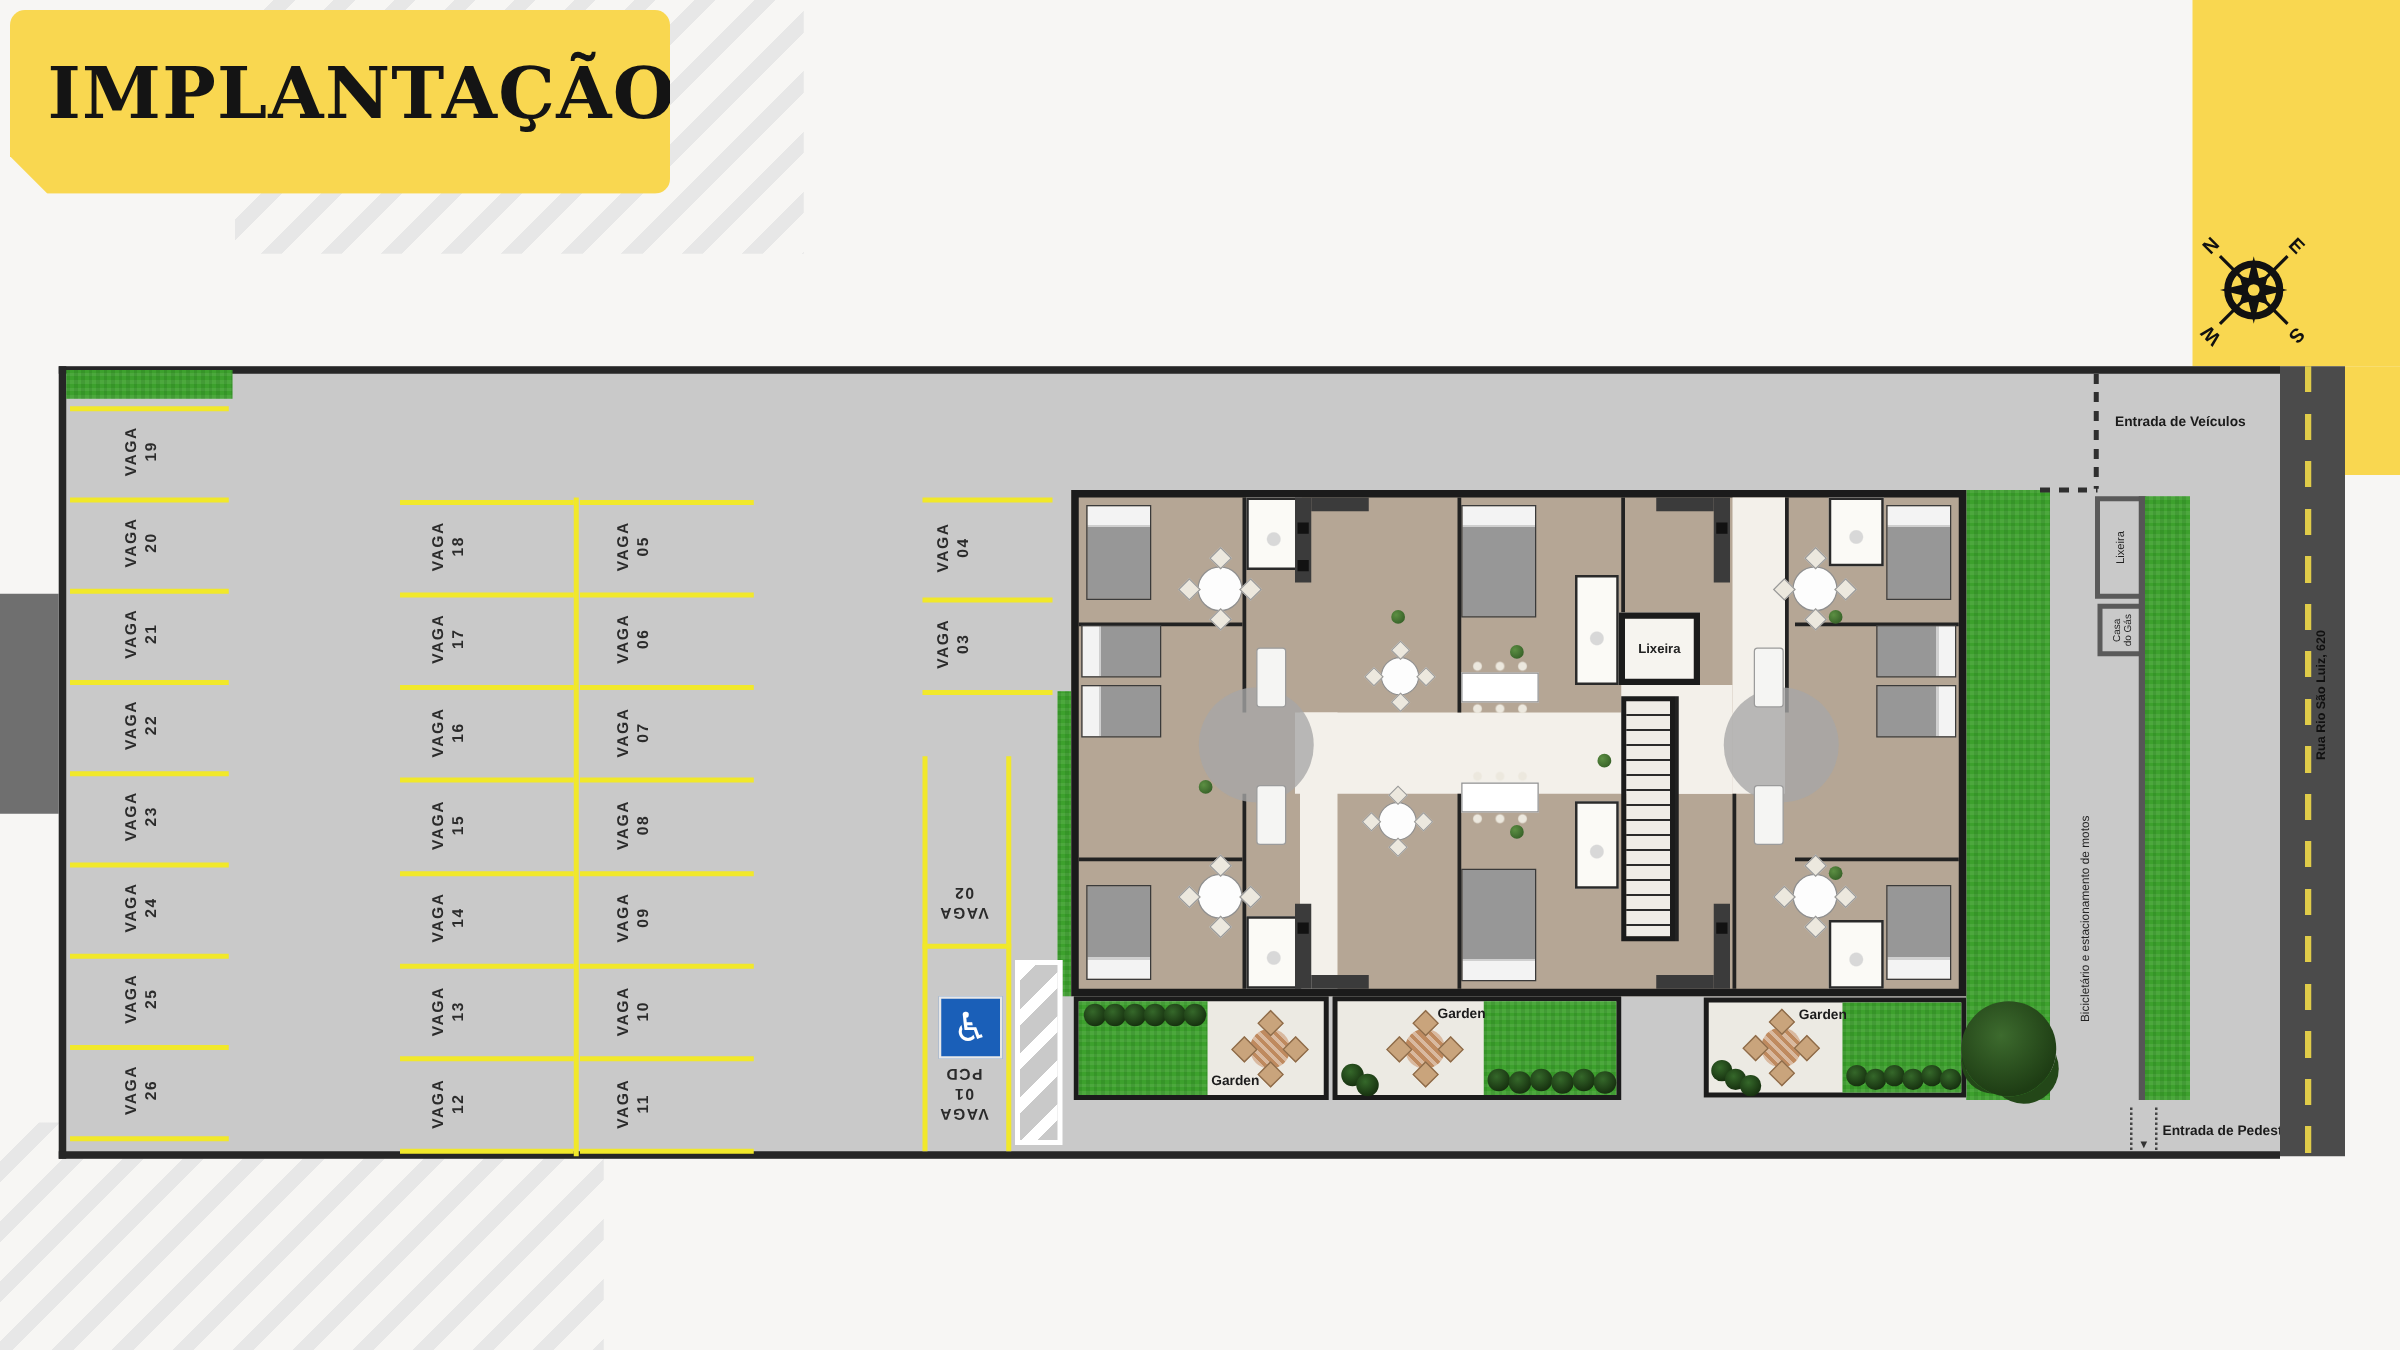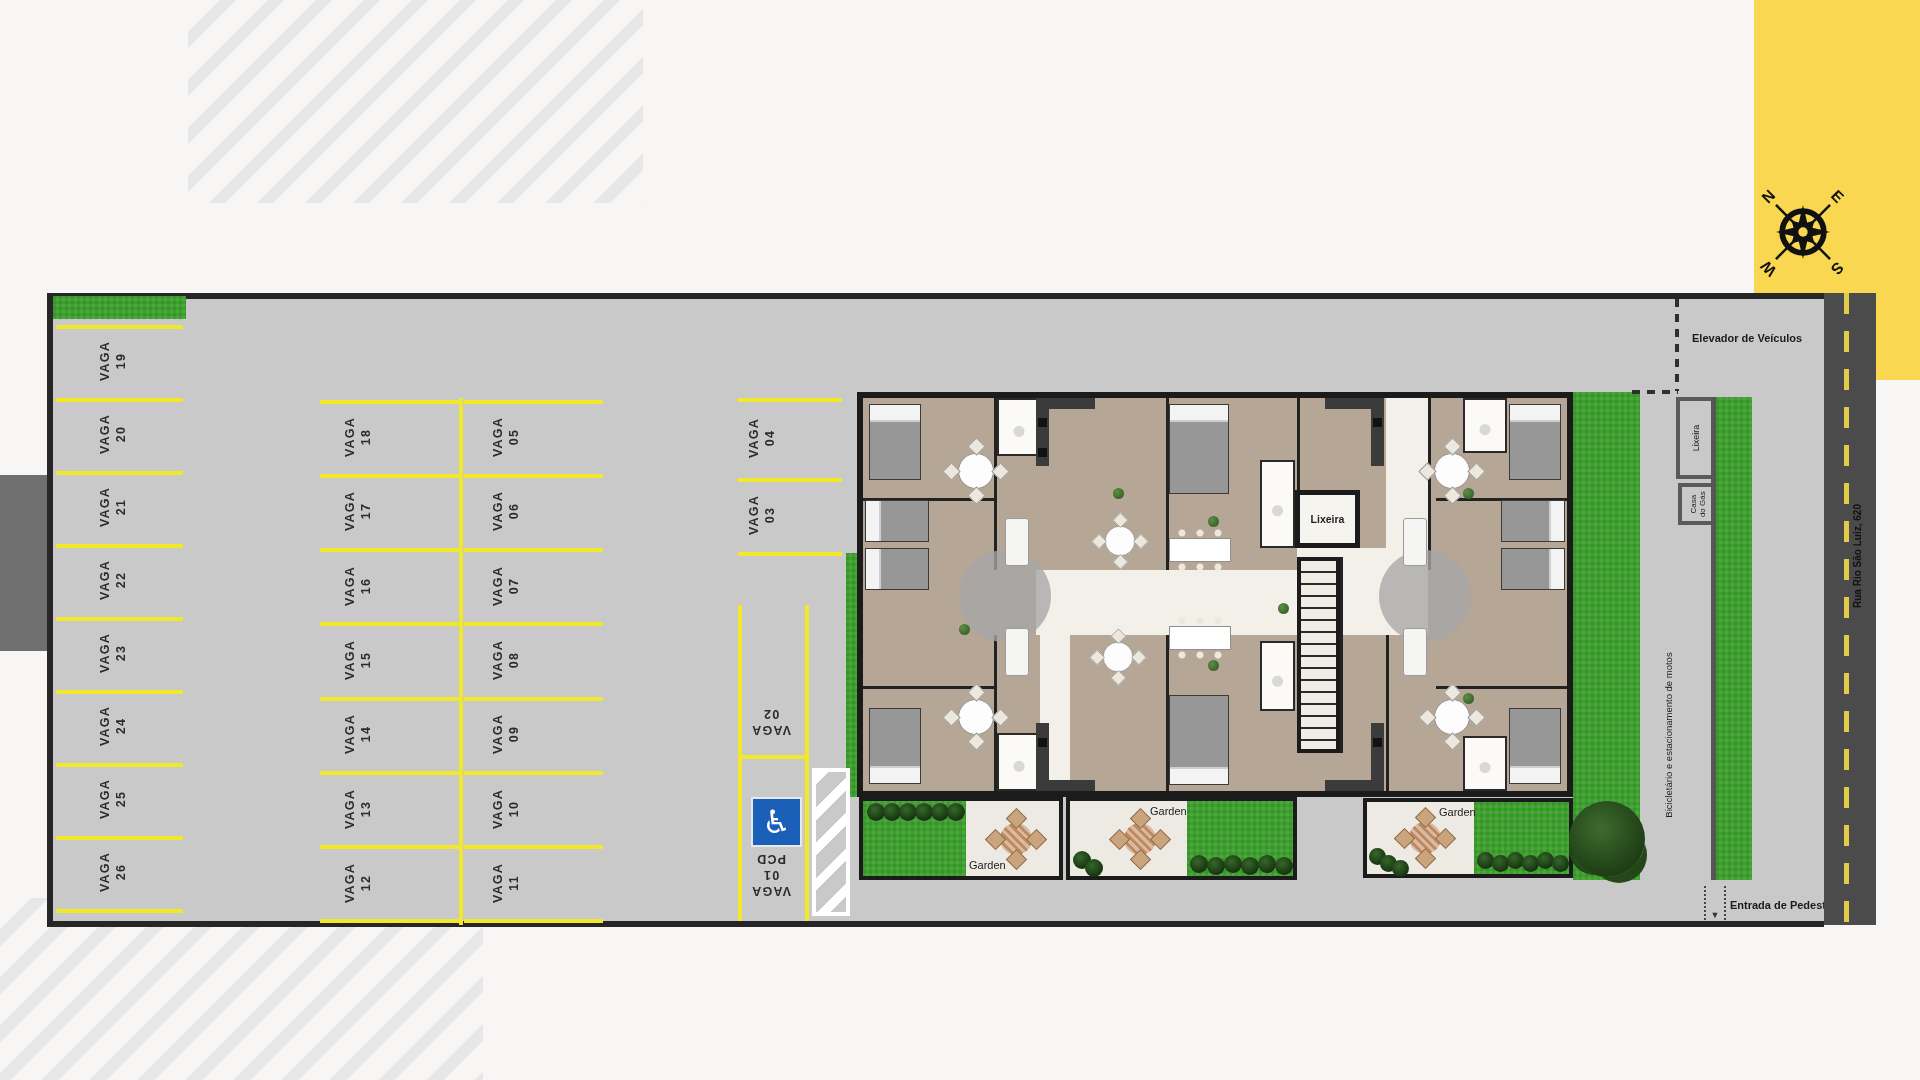--- a/index.html
+++ b/index.html
@@ -67,21 +67,21 @@
 
   
   .gbox{position:absolute;box-sizing:border-box;border:4px solid #1b1b1b;background:#eceae3;}
   .gbox *{position:absolute;}
   .gt{width:56px;height:56px;}
   .gt::before{content:"";position:absolute;left:50%;top:50%;width:32px;height:32px;margin:-16px 0 0 -16px;
     border-radius:50%;background:#bf8a5f repeating-linear-gradient(45deg,rgba(255,255,255,.4) 0 3px,transparent 3px 6px);}
   .gt i{position:absolute;width:13px;height:13px;background:#c9a47c;border:1px solid #8d6b4a;transform:rotate(45deg);}
   .gt .n{left:21px;top:0;} .gt .e{right:0;top:21px;} .gt .s{left:21px;bottom:0;} .gt .w{left:0;top:21px;}
   .bush{position:absolute;border-radius:50%;background:radial-gradient(circle at 40% 35%,#35682a,#16300f 75%);}
-  .garden-label{font-size:11px;font-weight:400;color:#1c1c1c;}
+  .garden-label{font-size:11px;font-weight:700;color:#1c1c1c;}
   .tree{position:absolute;width:76px;height:76px;border-radius:50%;
     background:radial-gradient(circle at 42% 36%,#3d6b2e,#1e3d14 72%);
     box-shadow:12px 16px 0 -10px #234718,-12px 10px 0 -12px #234718,4px -10px 0 -12px #2a5220;}
 
   
   .road{position:absolute;left:1824px;top:293px;width:52px;height:632px;background:#4b4b4b;}
   .roaddash{position:absolute;left:20px;top:0;width:5px;height:632px;
     background:repeating-linear-gradient(180deg,#e0cc49 0 21px,transparent 21px 38px);}
   .dashv{position:absolute;width:4px;background:repeating-linear-gradient(180deg,#2f2f2f 0 8px,transparent 8px 15px);}
   .dashh{position:absolute;height:4px;background:repeating-linear-gradient(90deg,#2f2f2f 0 8px,transparent 8px 15px);}
@@ -94,20 +94,23 @@
   .yellow{background:#f9d750;}
 </style>
 </head>
 <body>
 
 <div class="stage">
 
   <div class="stripes" style="left:188px;top:0;width:455px;height:203px;"></div>
   <div class="stripes" style="left:0;top:898px;width:483px;height:182px;"></div>
 
+  <div class="title-block">
+    <div class="title-text">IMPLANTAÇÃO</div>
+  </div>
 
   <div class="abs yellow" style="left:1754px;top:0;width:166px;height:293px;"></div>
   <div class="abs yellow" style="left:1876px;top:293px;width:44px;height:87px;"></div>
   <svg class="abs" style="left:1751px;top:180px;" width="104" height="104" viewBox="0 0 100 100">
     <line x1="24" y1="24" x2="76" y2="76" stroke="#111" stroke-width="2.4"></line>
     <line x1="24" y1="76" x2="76" y2="24" stroke="#111" stroke-width="2.4"></line>
     <circle cx="50" cy="50" r="20" fill="none" stroke="#111" stroke-width="5.5"></circle>
     <polygon fill="#111" points="50,24 55,45 76,50 55,55 50,76 45,55 24,50 45,45"></polygon>
     <polygon fill="#111" points="50,42 61,39 58,50 61,61 50,58 39,61 42,50 39,39"></polygon>
     <circle cx="50" cy="50" r="4.5" fill="#f9d750"></circle>
@@ -395,21 +398,21 @@
       <div class="bush" style="left:170px;top:50px;width:17px;height:17px;"></div>
       <div class="bush" style="left:185px;top:53px;width:17px;height:17px;"></div>
       <div class="bush" style="left:2px;top:46px;width:17px;height:17px;"></div>
       <div class="bush" style="left:13px;top:53px;width:17px;height:17px;"></div>
       <div class="bush" style="left:25px;top:58px;width:17px;height:17px;"></div>
     </div>
   <div class="tree" style="left:1569px;top:801px;"></div>
 
   <div class="dashv" style="left:1675px;top:299px;height:92px;"></div>
   <div class="dashh" style="left:1632px;top:390px;width:46px;"></div>
-  <div class="sign" style="left:1692px;top:332px;">Elevador de Veículos</div>
+  <div class="sign" style="left:1692px;top:332px;">Entrada de Veículos</div>
   <div class="utilbox" style="left:1676px;top:397px;width:41px;height:82px;">
     <span class="vtext" style="font-size:9px;">Lixeira</span>
   </div>
   <div class="utilbox" style="left:1678px;top:483px;width:39px;height:42px;">
     <span class="vtext" style="font-size:8px;line-height:1.15;text-align:center;white-space:pre-line;">Casa
 do Gás</span>
   </div>
   <div class="abs" style="left:1711px;top:397px;width:5px;height:483px;background:#565656;"></div>
   <div class="abs grass" style="left:1716px;top:397px;width:36px;height:483px;"></div>
   <div class="abs vtext" style="left:1526px;top:727px;width:290px;height:16px;font-size:9.5px;text-align:center;">Bicicletário e estacionamento de motos</div>

